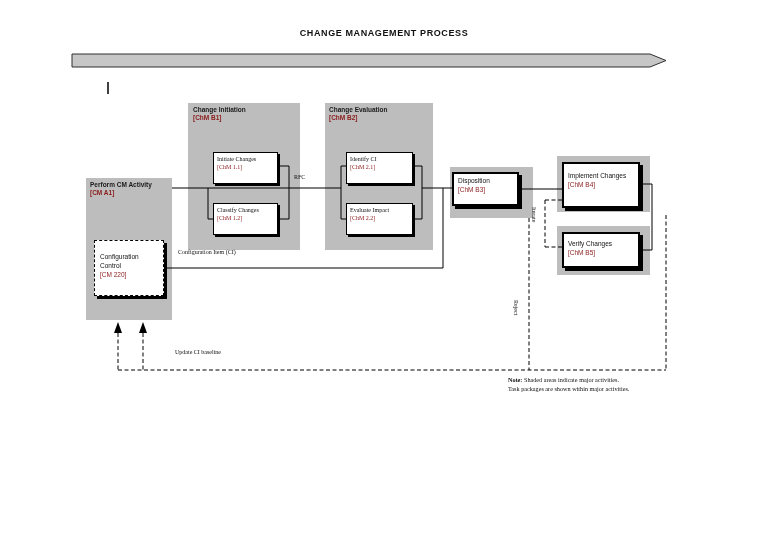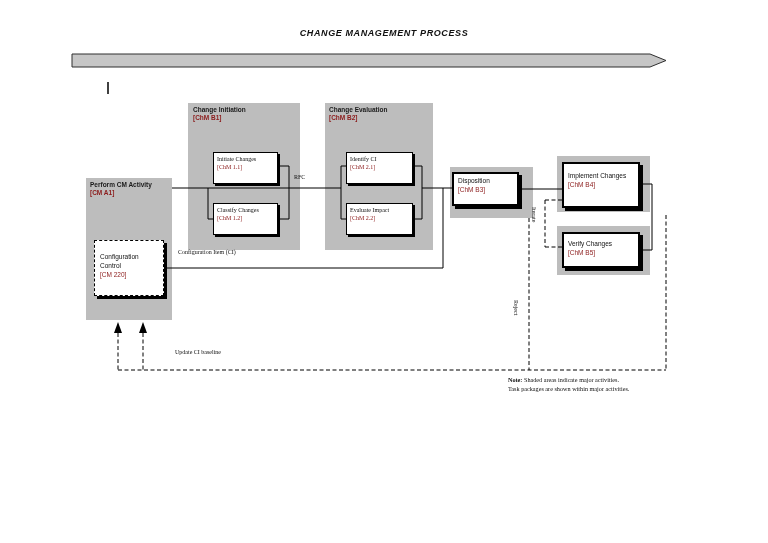--- a/index.html
+++ b/index.html
@@ -1,20 +1,20 @@
 <!DOCTYPE html>
 <html><head>
 <meta charset="utf-8">
 <style>
   html,body{margin:0;padding:0;background:#ffffff;}
   .page{position:relative;width:768px;height:543px;background:#ffffff;overflow:hidden;
         font-family:"Liberation Sans",sans-serif;}
   .abs{position:absolute;}
   .title{left:0;top:28px;width:768px;text-align:center;font-size:9px;font-weight:bold;
-         letter-spacing:.6px;color:#111;font-style:italic;}
+         letter-spacing:.6px;color:#111;}
   .banner-label{left:77px;top:56px;font-size:7px;font-weight:bold;color:#00008b;letter-spacing:.2px;}
   svg.lines{position:absolute;left:0;top:0;z-index:2;}
   .region{background:#bdbdbd;z-index:1;}
   .region-head{z-index:3;font-size:6.5px;font-weight:bold;line-height:1.3;color:#1a1a1a;}
   .region-head .code{color:#8b1a1a;}
   .taskbox{background:#fff;border:1px solid #000;box-shadow:2px 2px 0 #000;z-index:3;
            font-family:"Liberation Serif",serif;font-size:6px;line-height:1.3;padding:3px 2px 0 3px;color:#111;}
   .taskbox .code{color:#8b1a1a;}
   .bigbox{background:#fff;border:2px solid #000;box-shadow:3px 3px 0 #000;z-index:3;
           font-size:6.5px;line-height:1.35;color:#111;}

